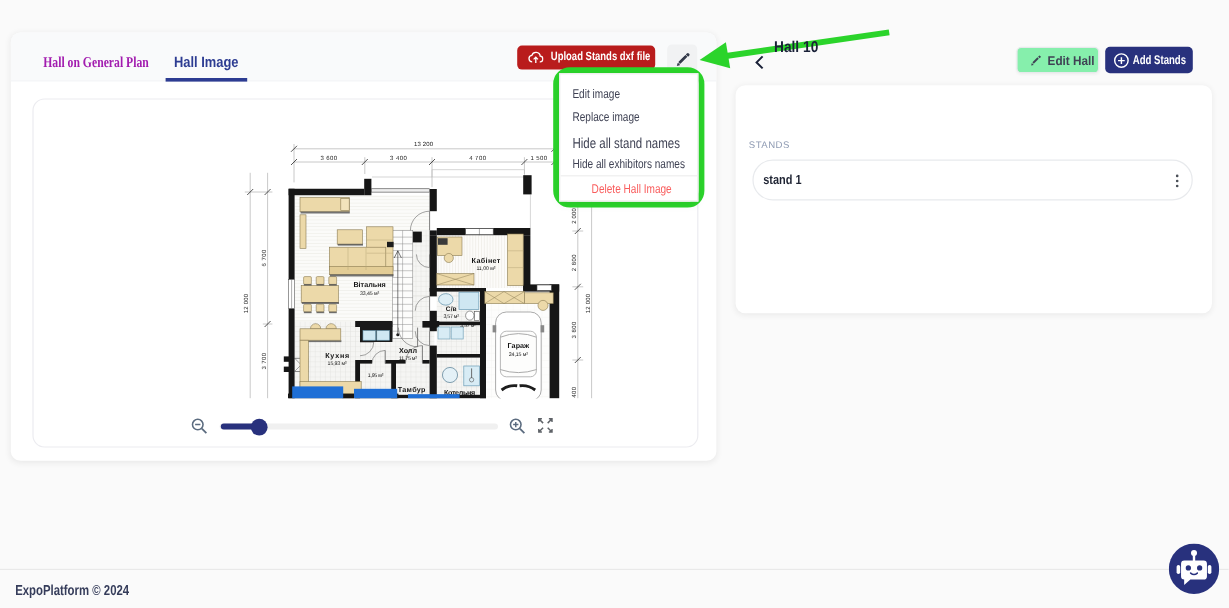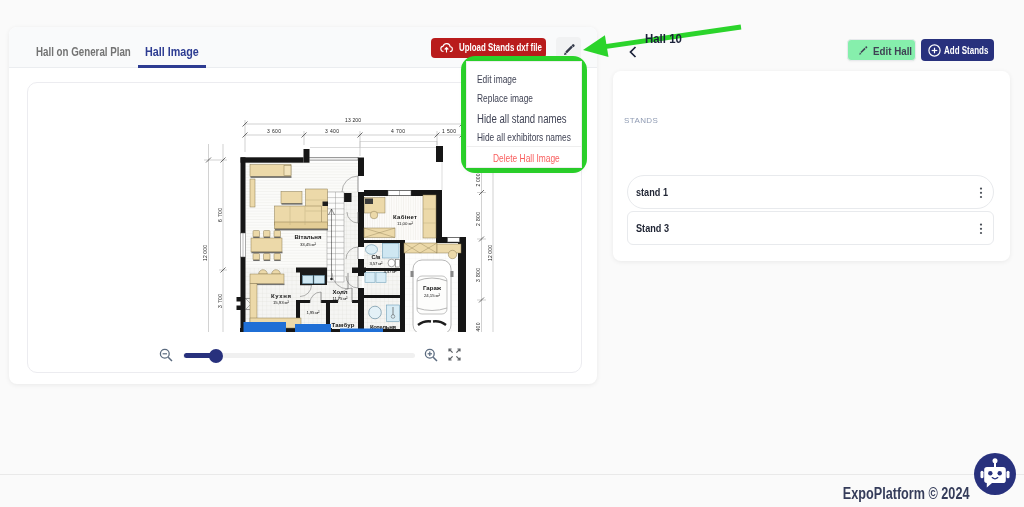--- a/index.html
+++ b/index.html
@@ -8,21 +8,21 @@
   .abs{position:absolute;}
   .tx{display:inline-block;transform-origin:0 50%;white-space:nowrap;}
 </style>
 </head>
 <body>
 
 <div class="abs" style="left:9px;top:27px;width:588px;height:357px;background:#fff;border-radius:8px;box-shadow:0 1px 5px rgba(0,0,0,0.07);"></div>
 
 <div class="abs" style="left:9px;top:27px;width:588px;height:40px;background:#f9fafb;border-bottom:1px solid #ebedf0;border-radius:8px 8px 0 0;"></div>
 
-<div class="abs" style="left:36px;top:45px;font-size:12.5px;font-weight:bold;color:#737373;"><span class="tx" style="transform:scaleX(.78);">Hall on General Plan</span></div>
+<div class="abs" style="left:36px;top:45px;font-size:12.5px;font-weight:bold;color:#a21caf;font-family:Liberation Serif, serif;"><span class="tx" style="transform:scaleX(.78);">Hall on General Plan</span></div>
 
 <div class="abs" style="left:145px;top:45px;font-size:12.5px;font-weight:bold;color:#2d3c92;"><span class="tx" style="transform:scaleX(.86);">Hall Image</span></div>
 
 <div class="abs" style="left:138px;top:65px;width:68px;height:2.5px;background:#2d3c92;"></div>
 
 <div class="abs" style="left:27px;top:82px;width:553px;height:289px;background:#fff;border:1px solid #ececf0;border-radius:10px;"></div>
 
 <svg id="plan" class="abs" style="left:200px;top:108px;" width="330" height="224" viewBox="0 0 330 224">
 <defs>
   <pattern id="wood" width="4" height="2.8" patternUnits="userSpaceOnUse">
@@ -495,43 +495,35 @@
     <line x1="3.7" y1="6.5" x2="9.3" y2="6.5" stroke="#fff" stroke-width="1.2"></line>
   </svg>
   <span class="abs tx" style="left:23px;top:5px;font-size:10.5px;font-weight:bold;color:#fff;transform:scaleX(.76);">Add Stands</span>
 </div>
 
 <div class="abs" style="left:613px;top:71px;width:397px;height:190px;background:#fff;border-radius:8px;box-shadow:0 1px 5px rgba(0,0,0,0.07);">
 
 
   <div class="abs" style="left:11px;top:45px;font-size:8px;color:#8f9bb3;letter-spacing:0.4px;">STANDS</div>
 
-  <div class="abs" style="left:14px;top:62px;width:367px;height:34px;border:1px solid #e8eaed;border-radius:17px;box-sizing:border-box;margin-top:42px;">
+  <div class="abs" style="left:14px;top:62px;width:367px;height:34px;border:1px solid #e8eaed;border-radius:17px;box-sizing:border-box;">
     <span class="abs tx" style="left:8px;top:10px;font-size:11px;font-weight:bold;color:#1f2433;transform:scaleX(.83);">stand 1</span>
     <svg class="abs" style="left:351px;top:11px;" width="4" height="12" viewBox="0 0 4 12">
       <circle cx="2" cy="1.6" r="1.1" fill="#4a4f57"></circle>
         <circle cx="2" cy="5.8" r="1.1" fill="#4a4f57"></circle>
         <circle cx="2" cy="10" r="1.1" fill="#4a4f57"></circle>
     </svg>
   </div>
 
 
-  <div class="abs" style="left:14px;top:140px;width:367px;height:34px;border:1px solid #e8eaed;border-radius:6px;box-sizing:border-box;">
-    <span class="abs tx" style="left:8px;top:10px;font-size:11px;font-weight:bold;color:#1f2433;transform:scaleX(.83);">Stand 3</span>
-    <svg class="abs" style="left:351px;top:11px;" width="4" height="12" viewBox="0 0 4 12">
-      <circle cx="2" cy="1.6" r="1.1" fill="#4a4f57"></circle>
-        <circle cx="2" cy="5.8" r="1.1" fill="#4a4f57"></circle>
-        <circle cx="2" cy="10" r="1.1" fill="#4a4f57"></circle>
-    </svg>
-  </div>
 </div>
 
 <div class="abs" style="left:0;top:474px;width:1024px;height:1px;background:#e9e9e9;"></div>
 
-<div class="abs" style="left:0;top:485px;width:986px;text-align:right;font-size:16px;font-weight:bold;color:#353c5a;"><span class="tx" style="transform:scaleX(.79);transform-origin:50% 50%;">ExpoPlatform © 2024</span></div>
+<div class="abs" style="left:0;top:485px;width:986px;text-align:left;font-size:12px;font-weight:bold;color:#353c5a;"><span class="tx" style="transform:scaleX(.79);transform-origin:50% 50%;">ExpoPlatform © 2024</span></div>
 
 <svg class="abs" style="left:974px;top:453px;" width="42" height="42" viewBox="0 0 42 42">
   <circle cx="21" cy="21" r="21" fill="#28317d"></circle>
   <rect x="20" y="9.5" width="2" height="5" fill="#fff"></rect>
   <circle cx="21" cy="7.8" r="2.5" fill="#fff"></circle>
   <rect x="6.5" y="17.8" width="3" height="7.5" rx="1.5" fill="#fff"></rect>
   <rect x="32.5" y="17.8" width="3" height="7.5" rx="1.5" fill="#fff"></rect>
   <path d="M13,14 h16 a2.8,2.8 0 0 1 2.8,2.8 v10.4 a2.8,2.8 0 0 1 -2.8,2.8 h-11 l-5.2,4.4 v-4.4 a2.8,2.8 0 0 1 -2.6,-2.8 v-10.4 a2.8,2.8 0 0 1 2.8,-2.8 Z" fill="#fff"></path>
   <circle cx="16.3" cy="20.3" r="2.2" fill="#28317d"></circle>
   <circle cx="25.7" cy="20.3" r="2.2" fill="#28317d"></circle>

